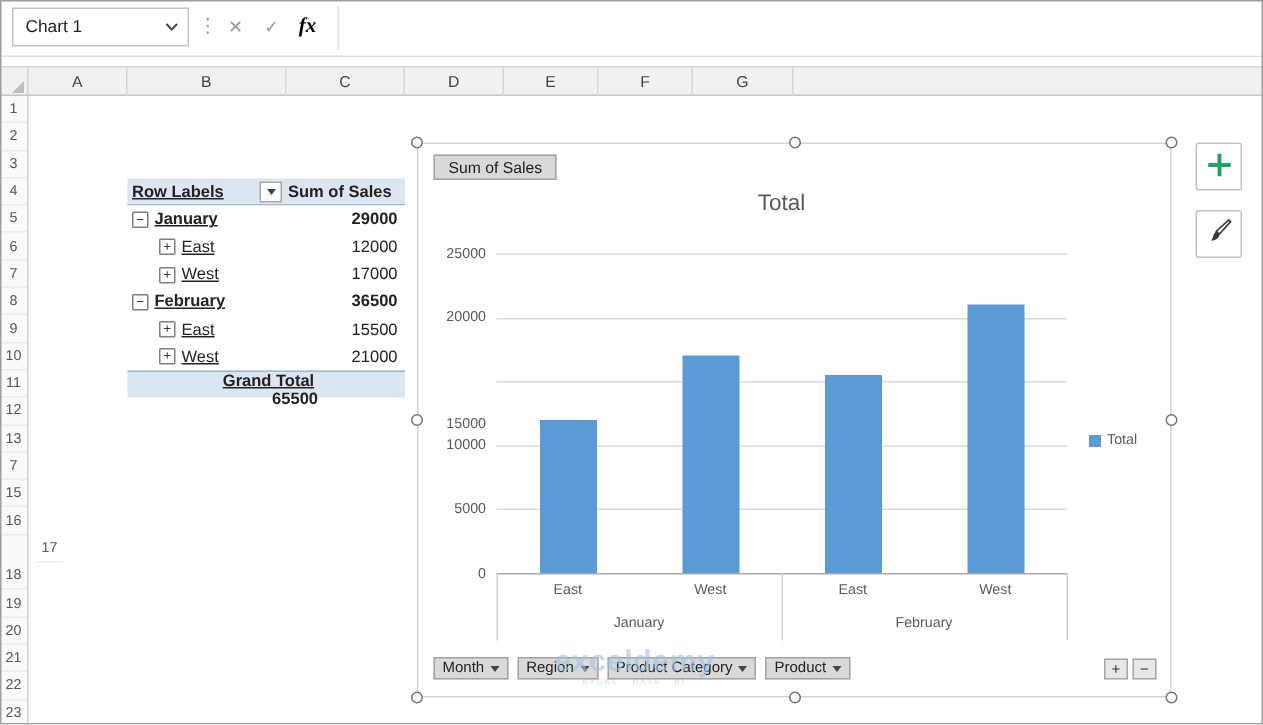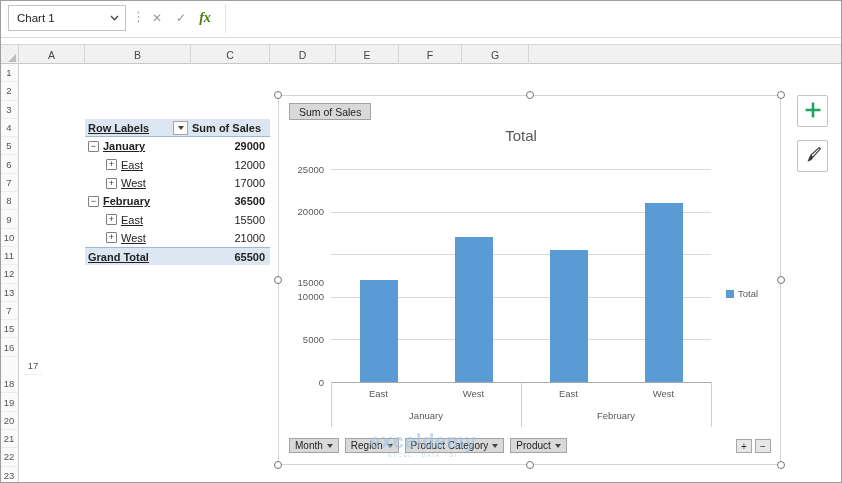--- a/index.html
+++ b/index.html
@@ -9,38 +9,38 @@
 
   
   .formula-bar{position:absolute;left:0;top:0;width:100%;height:38px;background:#fff;border-bottom:1px solid #dcdcdc;}
   .name-box{position:absolute;left:8px;top:5px;width:118px;height:26px;border:1px solid #c4c4c4;background:#fff;display:flex;align-items:center;}
   .nb-text{flex:1;padding-left:8px;font-size:11.5px;white-space:nowrap;}
   .nb-chevron{width:22px;height:100%;display:flex;align-items:center;justify-content:center;}
   .dots{position:absolute;left:132px;top:9px;color:#9a9a9a;font-size:13px;}
   .fbtn{position:absolute;top:5px;height:26px;width:22px;display:flex;align-items:center;justify-content:center;}
   .fbtn.x{left:146px;color:#9a9a9a;font-size:12px;}
   .fbtn.check{left:170px;color:#9a9a9a;font-size:12px;}
-  .fbtn.fx{left:194px;color:#4d7c0f;font-family:"Liberation Serif",serif;font-style:italic;font-weight:bold;font-size:14px;}
+  .fbtn.fx{left:194px;color:#000000;font-family:"Liberation Serif",serif;font-style:italic;font-weight:bold;font-size:14px;}
   .fb-sep{position:absolute;left:225px;top:4px;height:29px;width:1px;background:#e2e2e2;}
   .formula-input{position:absolute;left:229px;top:0;right:0;height:37px;background:#fff;}
 
   
   .col-strip{position:absolute;left:0;top:44px;width:842px;height:20px;background:#f1f1f1;border-top:1px solid #d6d6d6;border-bottom:1px solid #c7c7c7;}
   .corner{position:absolute;left:0;top:0;width:19px;height:19px;border-right:1px solid #d2d2d2;}
   .corner:after{content:"";position:absolute;right:2px;bottom:2px;border-left:8px solid transparent;border-bottom:8px solid #bdbdbd;}
   .col-h{position:absolute;top:0;height:19px;display:flex;align-items:center;justify-content:center;color:#444;font-size:10.5px;border-right:1px solid #d6d6d6;}
   .row-strip{position:absolute;left:0;top:64px;width:19px;height:419px;background:#fafafa;border-right:1px solid #d2d2d2;}
   .row-h{position:absolute;left:0;width:18px;display:flex;align-items:center;justify-content:center;color:#555;font-size:9.5px;border-bottom:1px solid #ececec;}
 
   
   .pivot{position:absolute;left:85px;top:119px;width:185px;z-index:1;}
   .p-row{display:flex;align-items:center;height:18.3px;font-size:11px;background:#fff;}
   .p-bold{font-weight:bold;}
   .p-head{background:#dce6f1;font-weight:bold;border-bottom:1px solid #9db7d8;}
-  .p-total{background:#dce6f1;border-top:1px solid #9db7d8;}
+  .p-total{background:#dce6f1;border-top:1px solid #9db7d8;flex-direction:column;}
   .p-label{flex:1;display:flex;align-items:center;padding-left:3px;min-width:0;}
   .p-ind{padding-left:21px;}
   .p-text{white-space:nowrap;text-decoration:underline;}
   .p-val{width:79px;text-align:right;padding-right:5px;white-space:nowrap;}
   .p-head .p-val{text-align:left;padding-left:1px;}
   .exp{width:11px;height:11px;border:1px solid #7f7f7f;border-radius:1px;background:#fff;display:flex;align-items:center;justify-content:center;font-size:9px;line-height:1;margin-right:4px;flex:none;font-weight:normal;color:#333;}
   .filter-btn{width:15px;height:14px;border:1px solid #a6a6a6;background:#fff;display:flex;align-items:center;justify-content:center;margin-left:auto;margin-right:3px;flex:none;}
   .f-arrow{width:0;height:0;border-left:3.5px solid transparent;border-right:3.5px solid transparent;border-top:4.5px solid #404040;}
 
   

